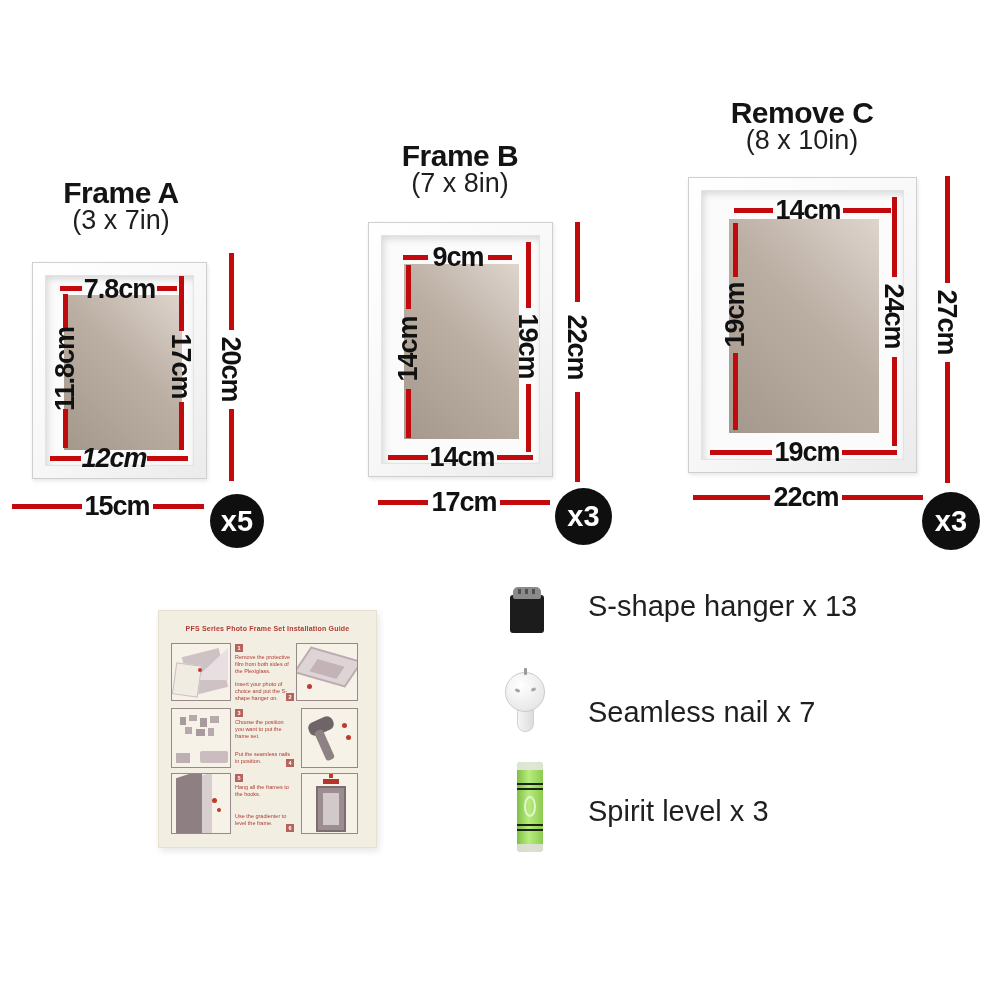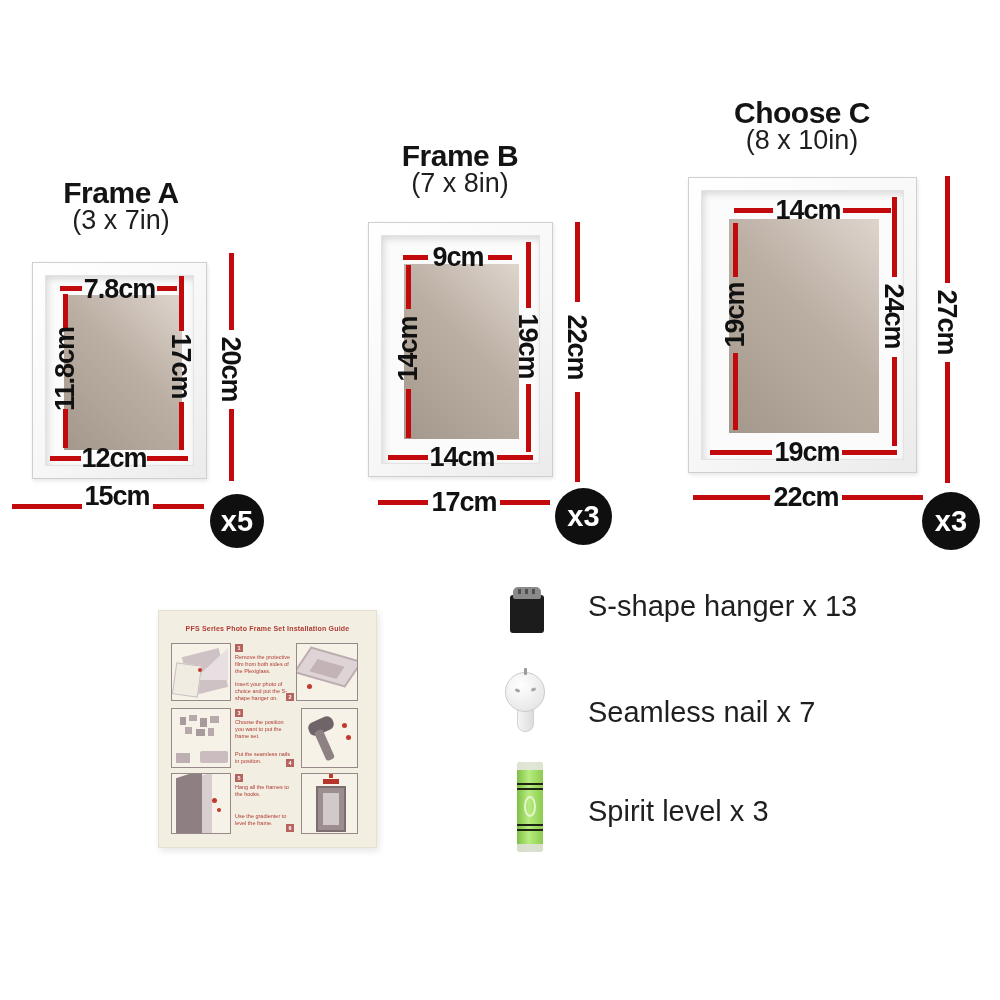--- a/index.html
+++ b/index.html
@@ -81,33 +81,33 @@
     </div>
 
     <div>
       <div class="segv" style="left:179px;top:276px;height:55px;"></div>
       <div class="dlab rcw" style="left:136px;top:349px;width:90px;">17cm</div>
       <div class="segv" style="left:179px;top:402px;height:48px;"></div>
     </div>
 
     <div>
       <div class="segh" style="left:50px;top:456px;width:31px;"></div>
-      <div class="dlab" style="left:74px;top:441px;width:80px;">12cm</div>
+      <div class="dlab" style="left:74px;top:441px;width:80px;font-style:italic;">12cm</div>
       <div class="segh" style="left:147px;top:456px;width:41px;"></div>
     </div>
 
     <div>
       <div class="segv" style="left:229px;top:253px;height:77px;"></div>
       <div class="dlab rcw" style="left:186px;top:352px;width:90px;">20cm</div>
       <div class="segv" style="left:229px;top:409px;height:72px;"></div>
     </div>
 
     <div>
       <div class="segh" style="left:12px;top:504px;width:70px;"></div>
-      <div class="dlab" style="left:77px;top:479px;width:80px;">15cm</div>
+      <div class="dlab" style="left:77px;top:489px;width:80px;">15cm</div>
       <div class="segh" style="left:153px;top:504px;width:51px;"></div>
     </div>
     <div class="badge" style="left:210px;top:494px;width:54px;height:54px;">x5</div>
   </div>
 
   <div>
     <div class="ftitle" style="left:360px;top:141px;">Frame B</div>
     <div class="fsub" style="left:360px;top:170px;">(7 x 8in)</div>
 
     <div class="pframe" style="left:368px;top:222px;width:185px;height:255px;">
@@ -147,21 +147,21 @@
 
     <div>
       <div class="segh" style="left:378px;top:500px;width:50px;"></div>
       <div class="dlab" style="left:419px;top:485px;width:90px;">17cm</div>
       <div class="segh" style="left:500px;top:500px;width:50px;"></div>
     </div>
     <div class="badge" style="left:555px;top:488px;width:57px;height:57px;">x3</div>
   </div>
 
   <div>
-    <div class="ftitle" style="left:702px;top:98px;">Choose C</div>
+    <div class="ftitle" style="left:702px;top:98px;">Remove C</div>
     <div class="fsub" style="left:702px;top:127px;">(8 x 10in)</div>
 
     <div class="pframe" style="left:688px;top:177px;width:229px;height:296px;">
       <div class="mat"></div>
       <div class="backing" style="left:40px;top:41px;width:150px;height:214px;"></div>
     </div>
 
     <div>
       <div class="segh" style="left:734px;top:208px;width:39px;"></div>
       <div class="dlab" style="left:763px;top:193px;width:90px;">14cm</div>

